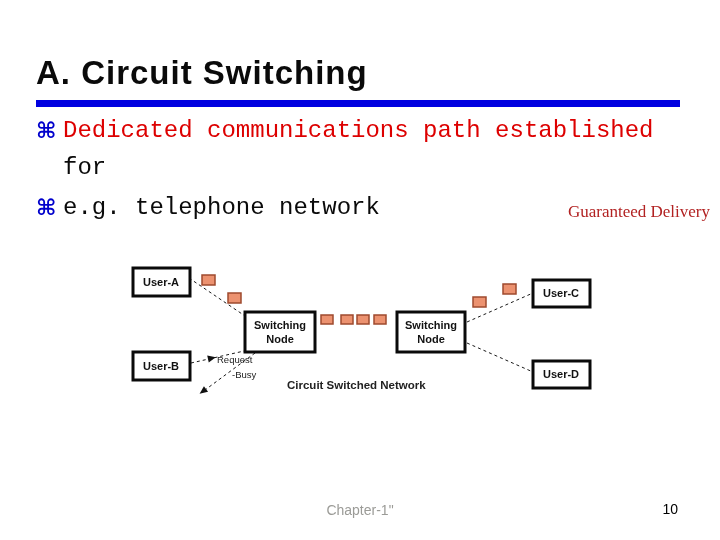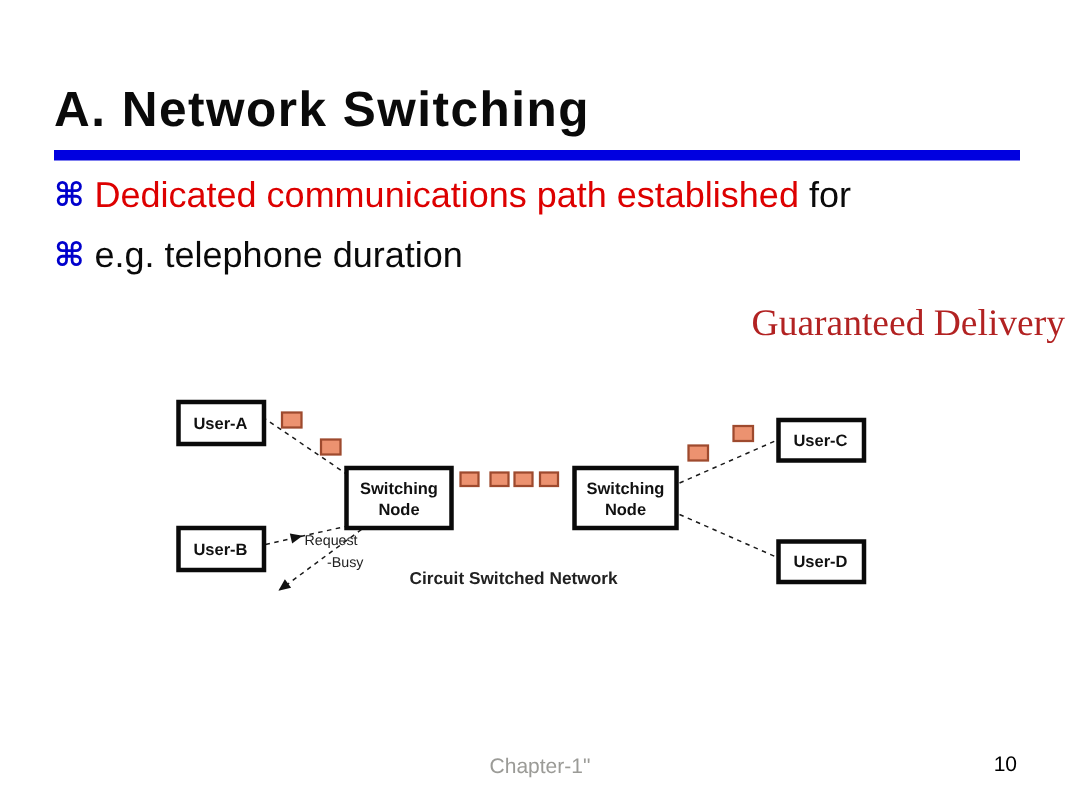--- a/index.html
+++ b/index.html
@@ -19,55 +19,55 @@
   .bullets{
     position:absolute;left:36px;top:112px;width:640px;
     font-size:24px;line-height:37px;color:#0a0a0a;
   }
   .bullet-row{display:flex;align-items:flex-start;}
   .bullet-row + .bullet-row{margin-top:3px;}
   .bullet-marker{
     flex:0 0 27px;color:#0000cc;font-size:22px;line-height:37px;
     font-family:"DejaVu Sans","Liberation Sans",sans-serif;font-weight:700;
   }
-  .bullet-text{flex:1;}
+  .bullet-text{flex:1;font-family:Liberation Mono, monospace;}
   .red-text{color:#dd0000;}
   .callout{
     position:absolute;top:202px;right:10px;
-    font-family:"Liberation Serif",serif;font-size:25px;color:#b22222;
+    font-family:"Liberation Serif",serif;font-size:17px;color:#b22222;
   }
-  .diagram{position:absolute;left:86px;top:255px;width:515px;height:150px;text-align:right;}
+  .diagram{position:absolute;left:100px;top:255px;width:515px;height:150px;text-align:right;}
   .footer-chapter{
     position:absolute;left:0;right:0;top:502px;text-align:center;
     font-size:14px;color:#9b9b97;
   }
   .footer-page{
     position:absolute;right:42px;top:501px;font-size:14px;color:#000000;
   }
   svg text.nodelabel{font-family:"Liberation Sans",sans-serif;font-size:11px;font-weight:700;fill:#111;}
   svg text.smalllabel{font-family:"Liberation Sans",sans-serif;font-size:9.5px;fill:#222;}
   svg text.caption{font-family:"Liberation Sans",sans-serif;font-size:11.5px;font-weight:700;fill:#222;}
   svg rect.node{fill:#ffffff;stroke:#0a0a0a;stroke-width:3;}
   svg rect.packet{fill:#ec9270;stroke:#9e4a2e;stroke-width:1.5;}
   svg line.dashed{stroke:#1a1a1a;stroke-width:1;stroke-dasharray:3,3;}
 </style>
 </head>
 <body>
 
-<h1 class="slide-title">A. Network Switching</h1>
+<h1 class="slide-title">A. Circuit Switching</h1>
 <div class="title-rule"></div>
 
 <div class="bullets">
   <div class="bullet-row">
     <span class="bullet-marker">⌘</span>
     <span class="bullet-text"><span class="red-text">Dedicated communications path established</span><span> for</span><br></span>
   </div>
   <div class="bullet-row">
     <span class="bullet-marker">⌘</span>
-    <span class="bullet-text">e.g. telephone duration</span>
+    <span class="bullet-text">e.g. telephone network</span>
   </div>
 </div>
 
 <div class="callout">Guaranteed Delivery</div>
 
 <div class="diagram">
   <svg width="515" height="150" viewBox="0 0 515 150">
 
     <line class="dashed" x1="89" y1="23" x2="148" y2="63"></line>
     <line class="dashed" x1="91" y1="108" x2="153" y2="94"></line>

